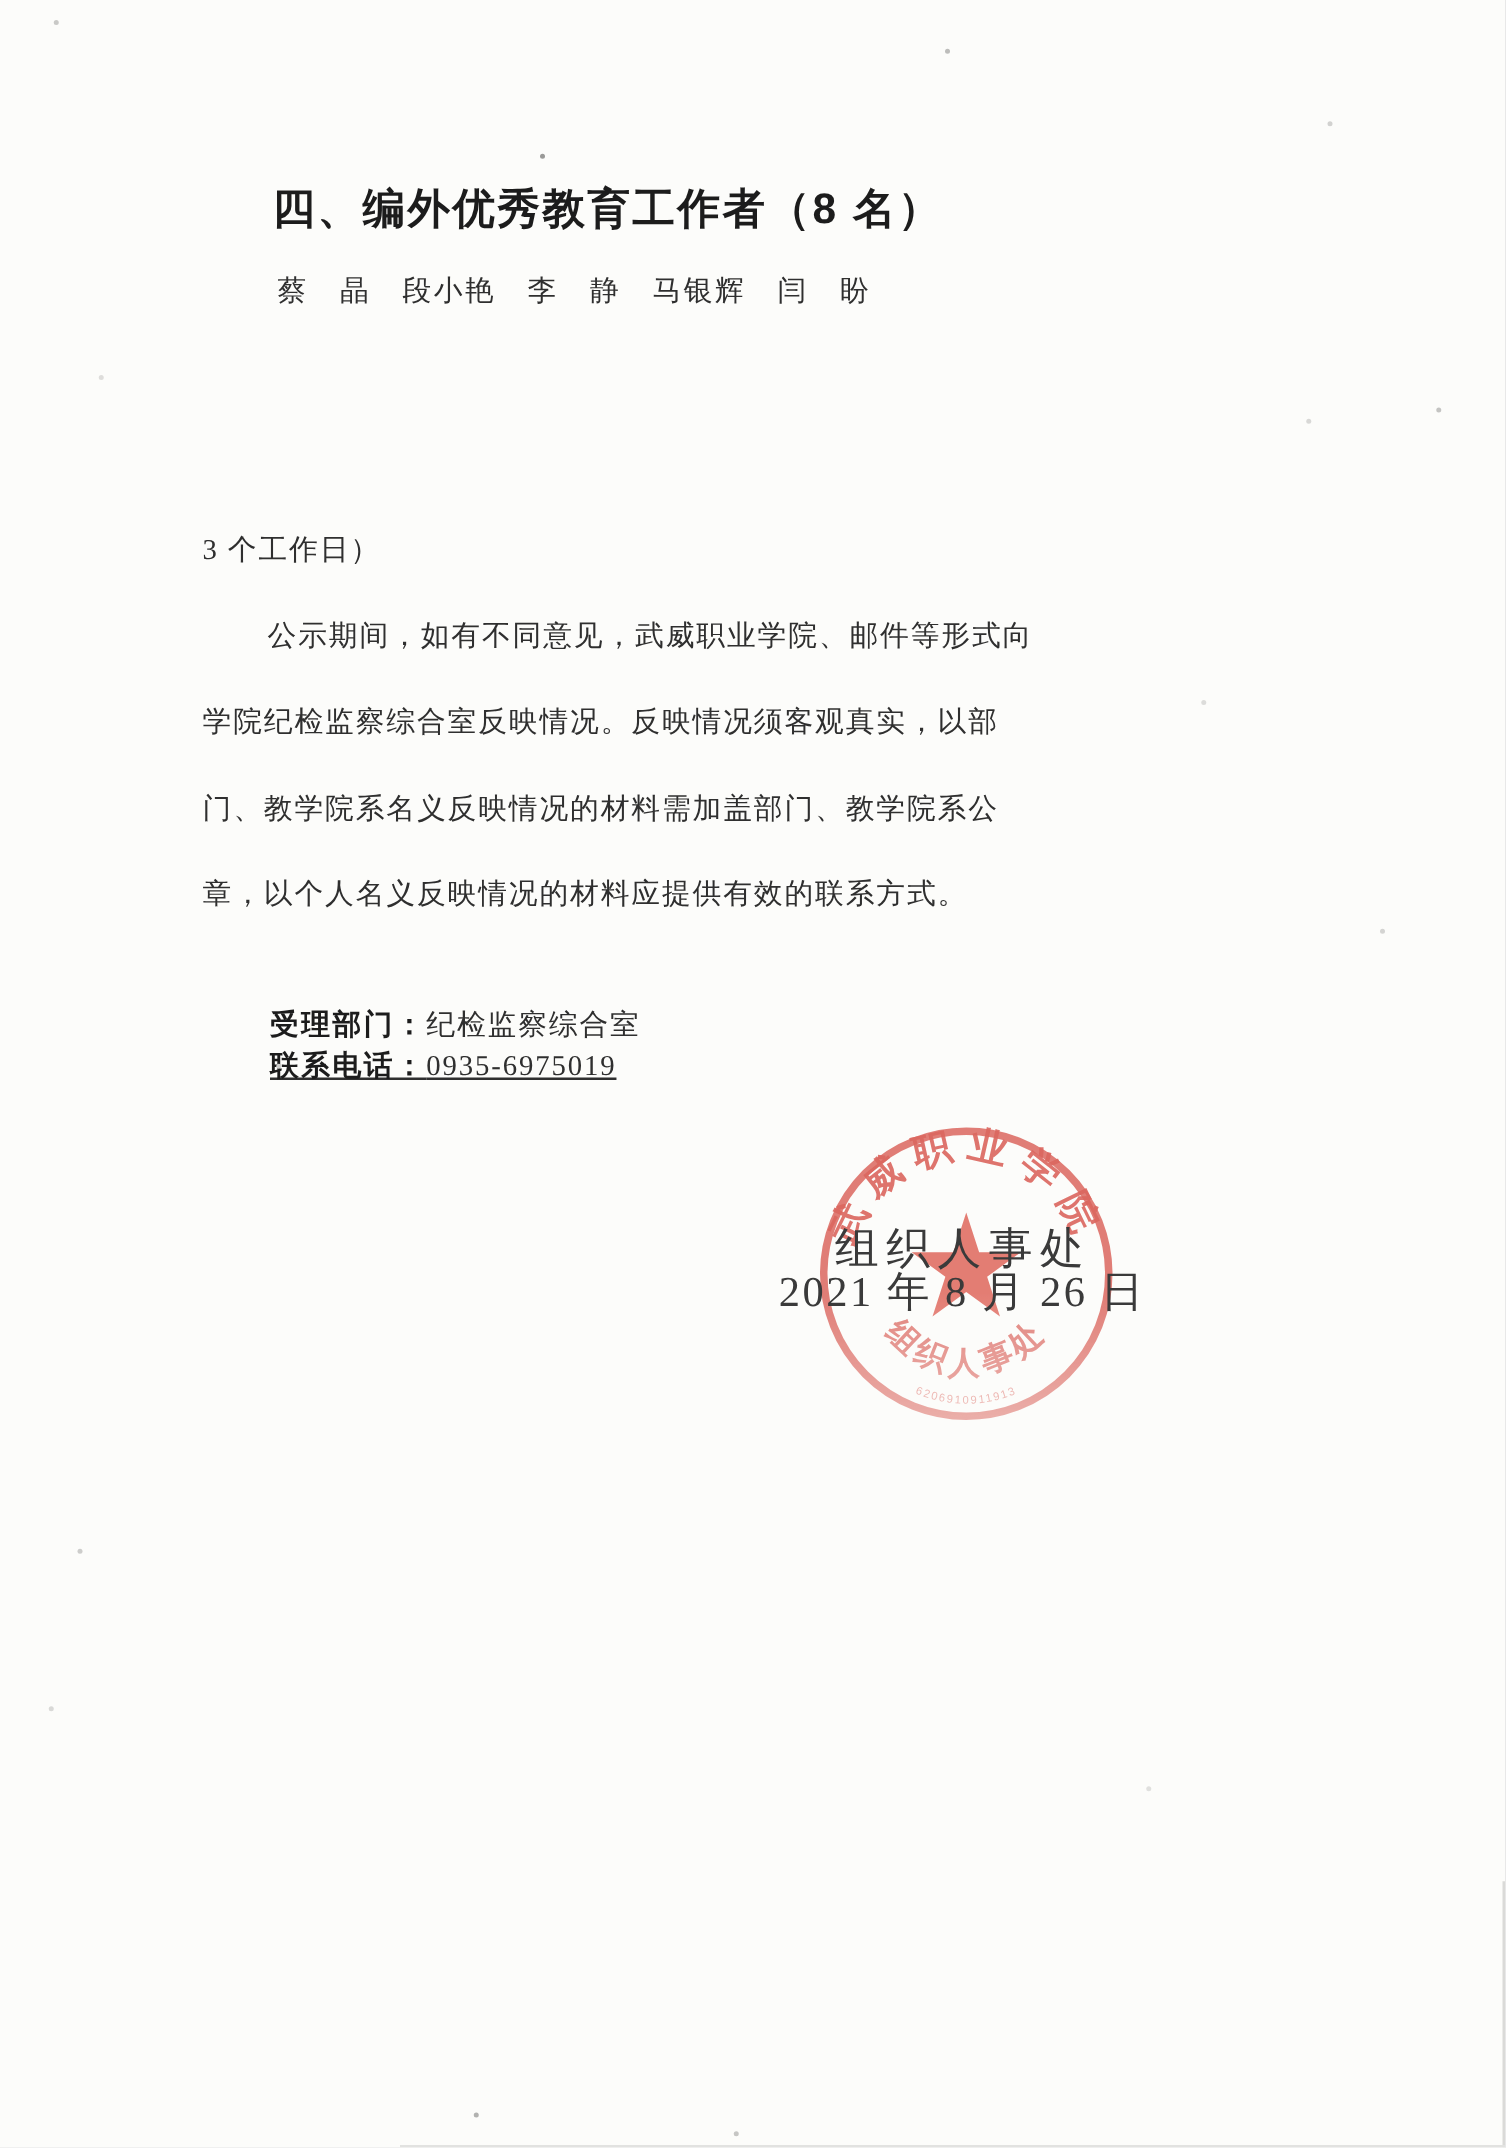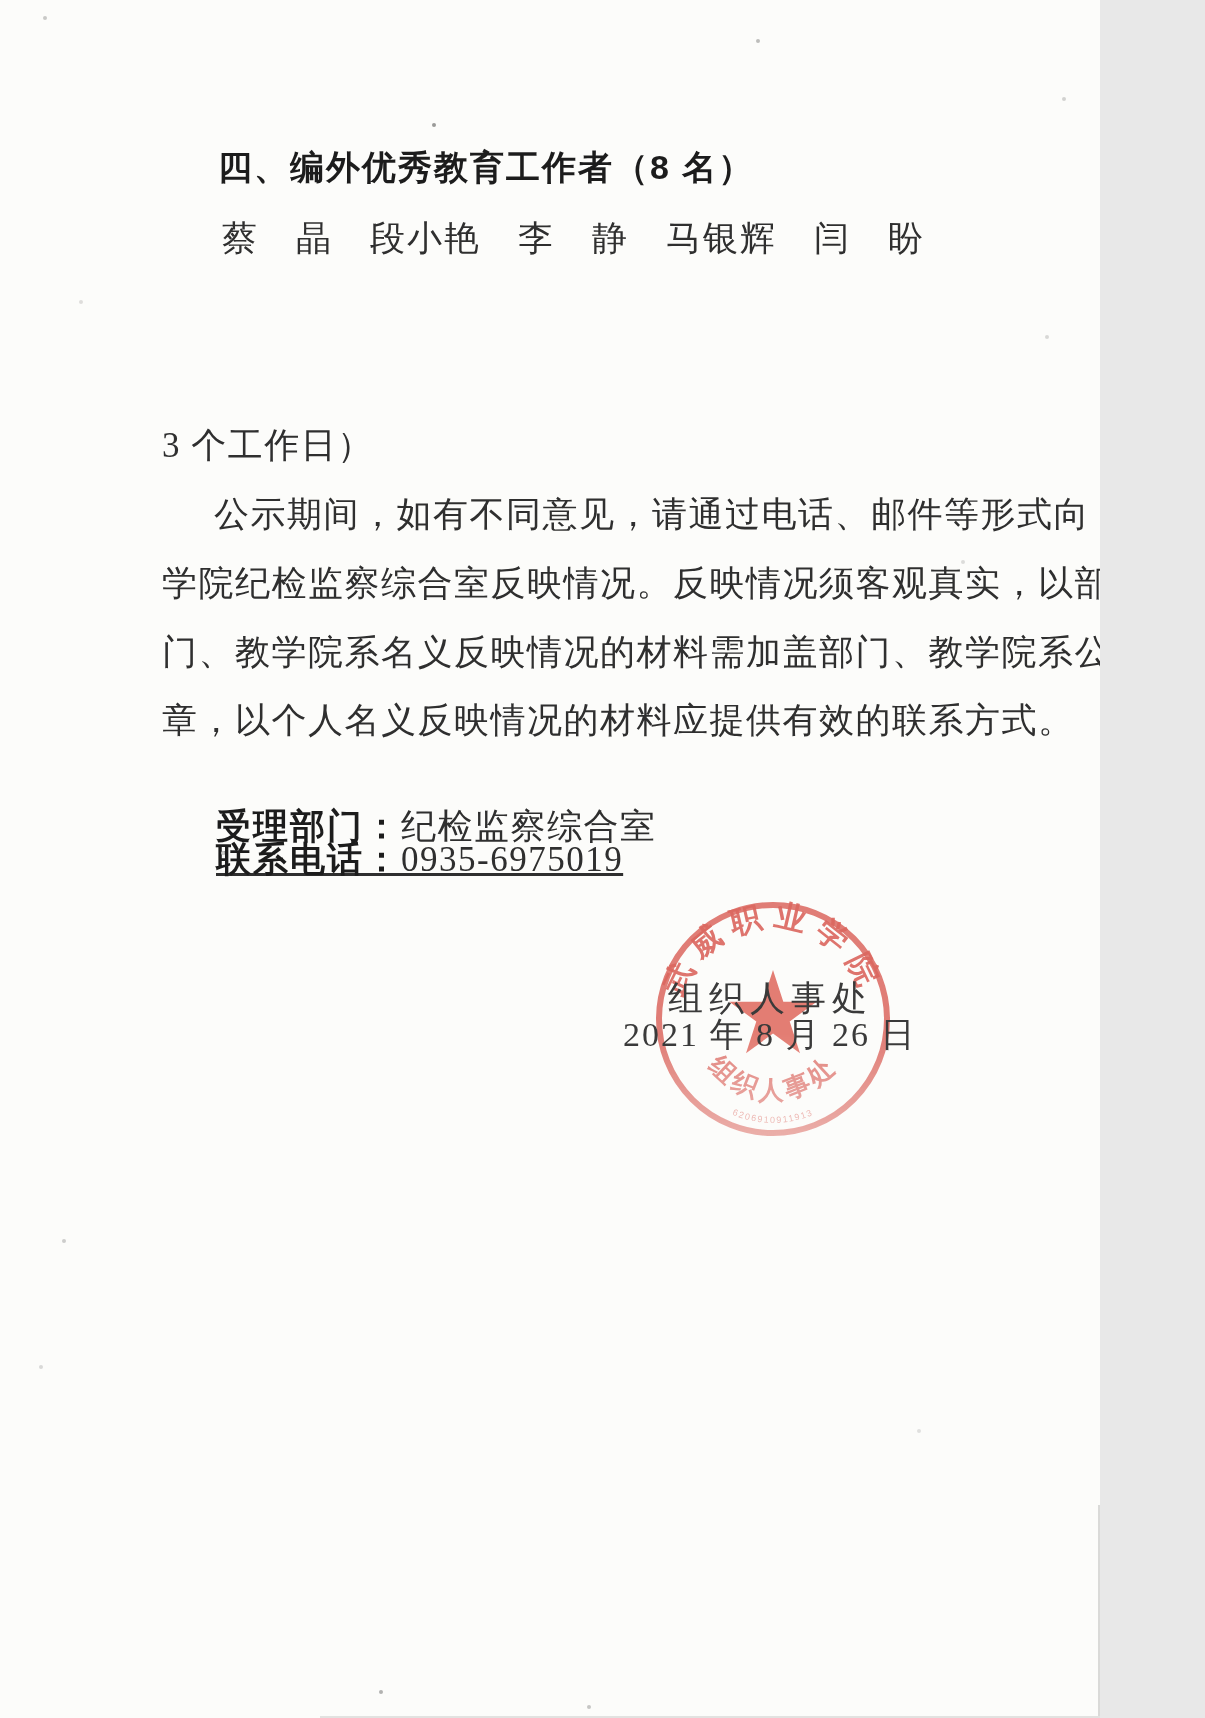--- a/index.html
+++ b/index.html
@@ -1,25 +1,25 @@
 <!DOCTYPE html>
 <html><head>
 <meta charset="utf-8">
 <style>
   html,body{margin:0;padding:0;background:#e8e8e8;}
   .page{
     position:relative;
-    width:1100px;height:1718px;
+    width:1204px;height:1718px;
     background:#fcfcfa;
     overflow:hidden;
     font-family:"Liberation Serif", serif;
     color:#2f2f2f;
     text-align:center;
   }
-  .line{position:absolute;white-space:pre;font-size:35px;letter-spacing:1.5px;line-height:1;}
+  .line{position:absolute;white-space:pre;font-size:23px;letter-spacing:1.5px;line-height:1;}
   .title{
     left:218px;top:150px;
     font-family:"Liberation Sans", sans-serif;
     font-weight:700;font-size:34px;letter-spacing:2px;color:#1c1c1c;
   }
   .names1{left:222px;top:221px;letter-spacing:2px;}
   .names2{left:222px;top:289px;letter-spacing:2px;}
   .notice{left:204px;top:358px;}
   .notice-cont{left:162px;top:428px;}
   .para-1{left:214px;top:497px;}
@@ -64,21 +64,21 @@
 <body>
 
 <div class="page">
 
   <div class="line title">四、编外优秀教育工作者（8 名）</div>
 
   <div class="line names1">蔡　晶　段小艳　李　静　马银辉　闫　盼</div>
 
   <div class="line notice-cont">3 个工作日）</div>
 
-  <div class="line para-1">公示期间，如有不同意见，请通过电话、邮件等形式向</div>
+  <div class="line para-1">公示期间，如有不同意见，武威职业学院、邮件等形式向</div>
   <div class="line para-2">学院纪检监察综合室反映情况。反映情况须客观真实，以部</div>
   <div class="line para-3">门、教学院系名义反映情况的材料需加盖部门、教学院系公</div>
   <div class="line para-4">章，以个人名义反映情况的材料应提供有效的联系方式。</div>
 
   <div class="line dept"><span class="bold-label">受理部门：</span><span>纪检监察综合室</span></div>
 
   <div class="line phone"><span class="bold-label">联系电话：</span><span>0935-6975019</span></div>
 
   <div class="line signature">组织人事处</div>
   <div class="line sign-date">2021 年 8 月 26 日</div>

